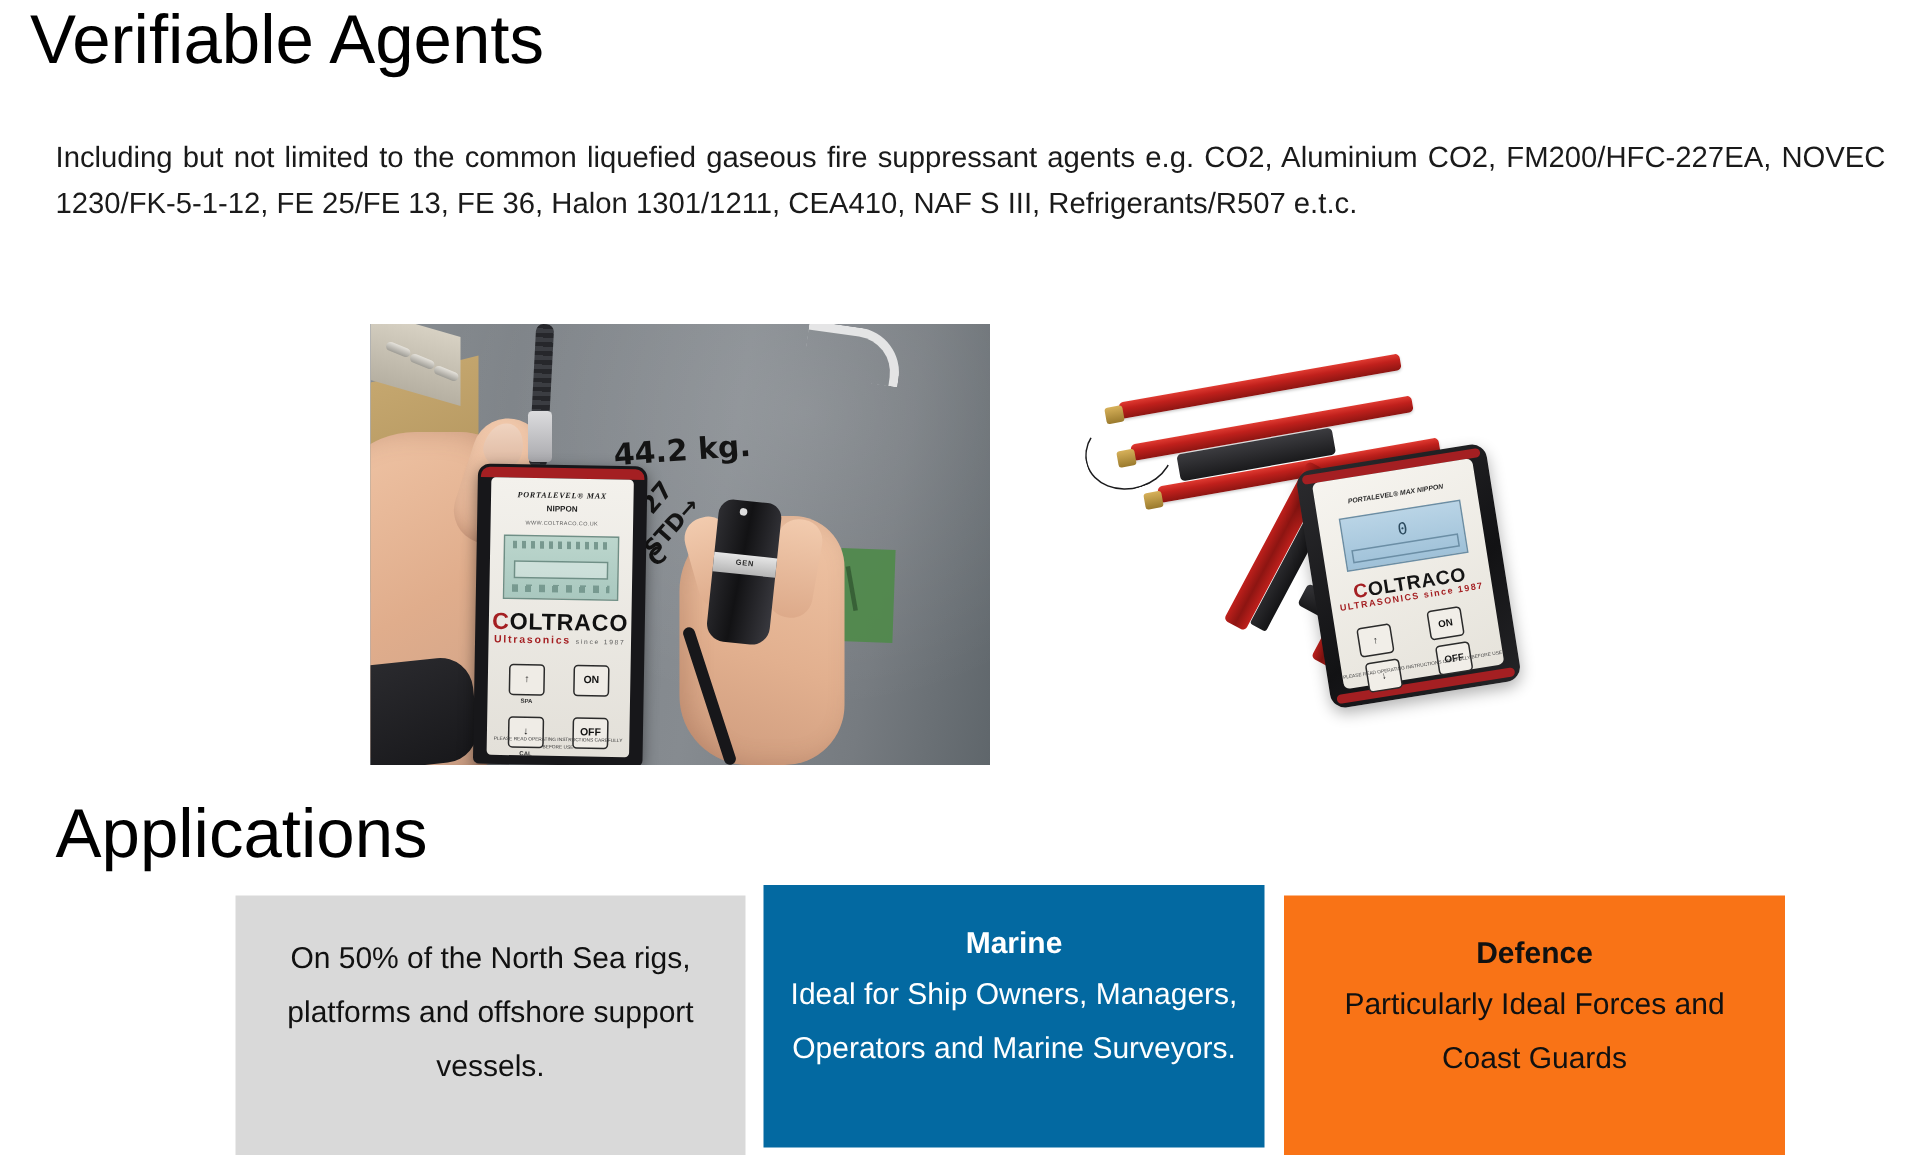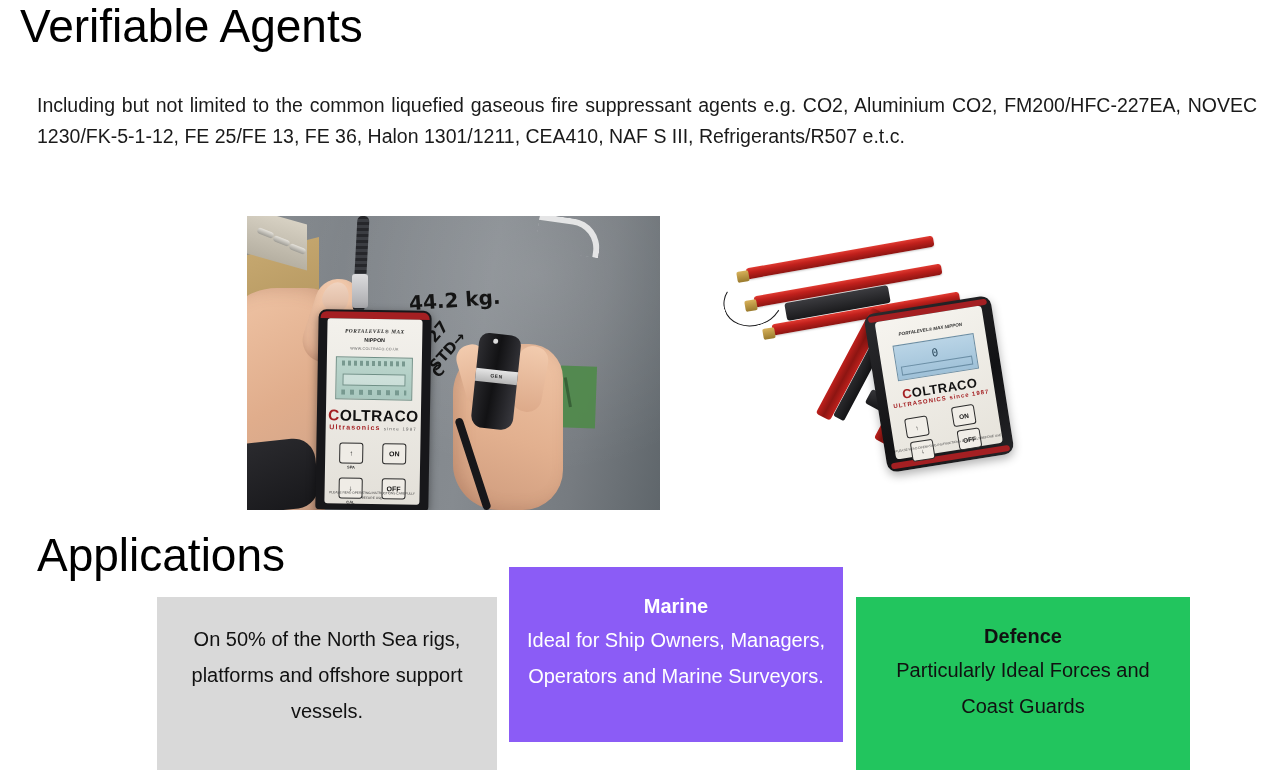--- a/index.html
+++ b/index.html
@@ -373,22 +373,22 @@
   
   .cards { position: absolute; left: 0; top: 0; width: 1271px; height: 770px; }
   .card {
     position: absolute;
     top: 597px;
     height: 173px;
     padding: 24px 14px 0 14px;
     text-align: center;
   }
   .card-1 { left: 157px; width: 340px; background: #d9d9d9; }
-  .card-2 { left: 509px; width: 334px; background: #8b5cf6; top: 567px; height: 175px; }
-  .card-3 { left: 856px; width: 334px; background: #22c55e; }
+  .card-2 { left: 509px; width: 334px; background: #0369a1; top: 590px; height: 175px; }
+  .card-3 { left: 856px; width: 334px; background: #f97316; }
   .card-title {
     font-size: 20px;
     font-weight: 700;
     line-height: 30px;
     margin-bottom: 1px;
   }
   .card-body {
     font-size: 20px;
     font-weight: 400;
     line-height: 36px;

